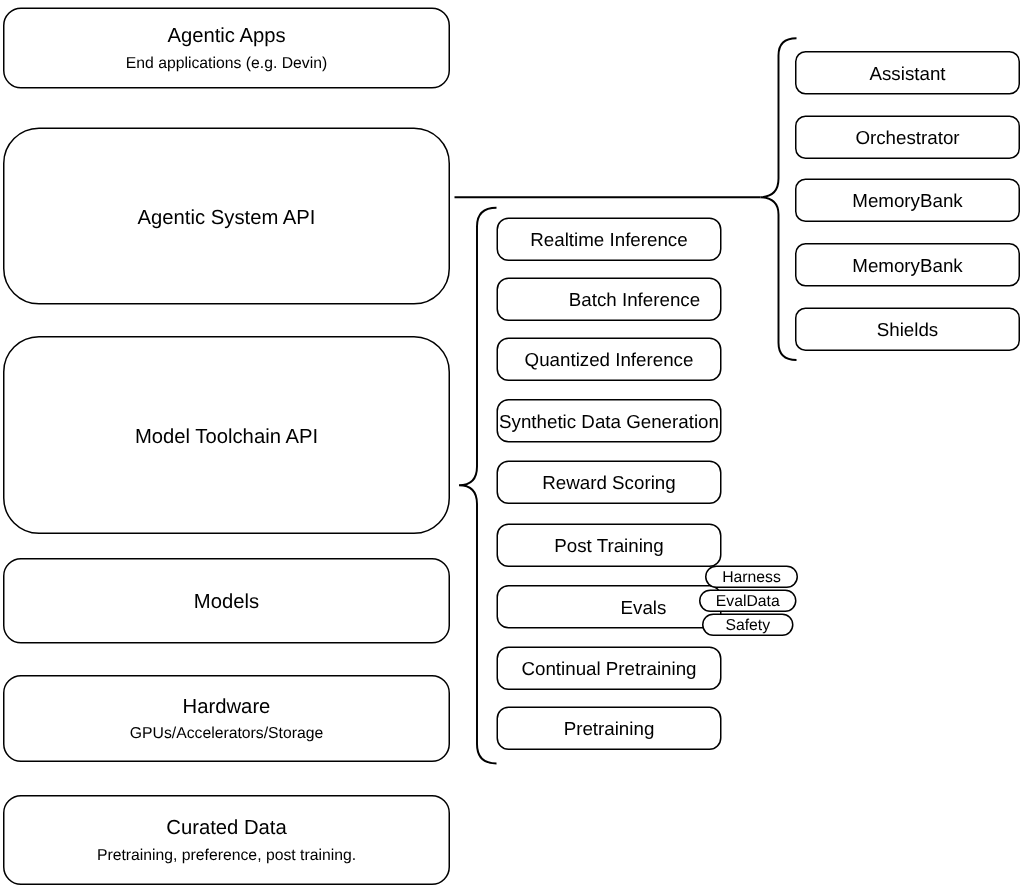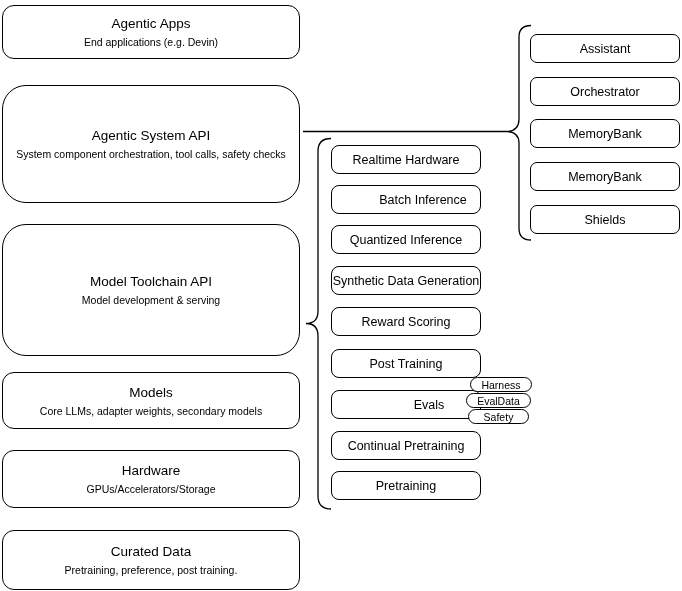--- a/index.html
+++ b/index.html
@@ -46,40 +46,37 @@
   <path d="M531,25.5 Q519,25.5 519,37 L519,119 Q519,131 507,131.5 Q519,132 519,143 L519,228.5 Q519,240 531,240"></path>
   <path d="M331,138.5 Q318,138.5 318,151 L318,311 Q318,323.5 306,323.5 Q318,323.5 318,336 L318,496 Q318,509 331,509"></path>
 </svg>
 
 <div class="layer-box" style="top:5px;height:54px;border-radius:12px;">
   <div class="t">Agentic Apps</div>
   <div class="s">End applications (e.g. Devin)</div>
 </div>
 <div class="layer-box" style="top:85px;height:118px;border-radius:24px;">
   <div class="t">Agentic System API</div>
-  <div class="s">System component orchestration, tool calls, safety checks</div>
 </div>
 <div class="layer-box" style="top:224px;height:132px;border-radius:24px;">
   <div class="t">Model Toolchain API</div>
-  <div class="s">Model development &amp; serving</div>
 </div>
 <div class="layer-box" style="top:372px;height:57px;border-radius:12px;">
   <div class="t">Models</div>
-  <div class="s">Core LLMs, adapter weights, secondary models</div>
 </div>
 <div class="layer-box" style="top:450px;height:58px;border-radius:12px;">
   <div class="t">Hardware</div>
   <div class="s">GPUs/Accelerators/Storage</div>
 </div>
 <div class="layer-box" style="top:530px;height:60px;border-radius:12px;">
   <div class="t">Curated Data</div>
   <div class="s">Pretraining, preference, post training.</div>
 </div>
 
-<div class="node" style="top:145px;">Realtime Hardware</div>
+<div class="node" style="top:145px;">Realtime Inference</div>
 <div class="node" style="top:185px;padding-left:34px;">Batch Inference</div>
 <div class="node" style="top:225px;">Quantized Inference</div>
 <div class="node" style="top:266px;">Synthetic Data Generation</div>
 <div class="node" style="top:307px;">Reward Scoring</div>
 <div class="node" style="top:349px;">Post Training</div>
 <div class="node" style="top:390px;padding-left:46px;">Evals</div>
 <div class="node" style="top:431px;">Continual Pretraining</div>
 <div class="node" style="top:471px;">Pretraining</div>
 
 <div class="pill" style="left:470px;top:377px;width:62px;">Harness</div>

